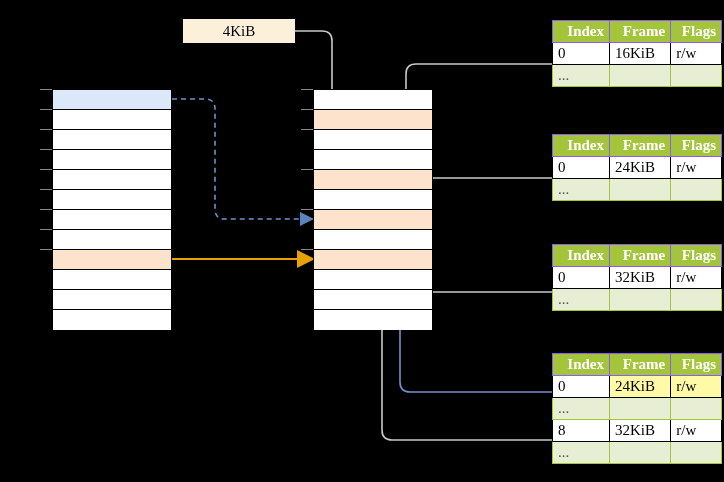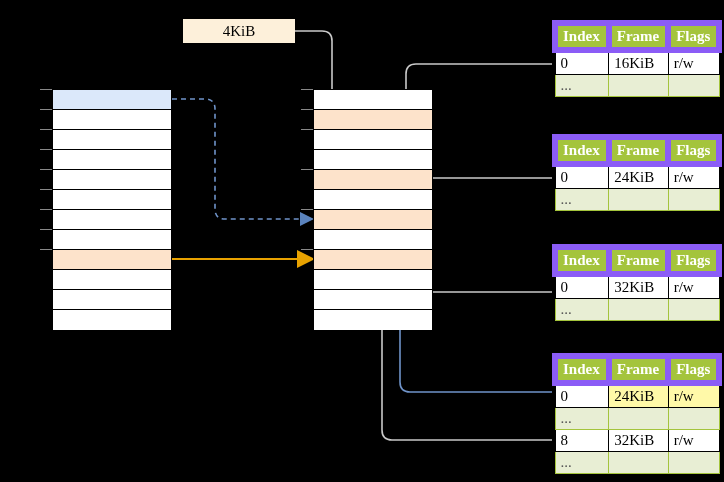--- a/index.html
+++ b/index.html
@@ -11,21 +11,21 @@
   .r-blue{background:#dbe8fa;}
   .r-peach{background:#fde3cb;}
   .tick{position:absolute;height:1px;background:#888;width:12px;}
   .label-box{position:absolute;background:#fdf0da;color:#000;
              display:flex;align-items:center;justify-content:center;
              font-size:15px;box-sizing:border-box;}
   .pt{position:absolute;border-collapse:collapse;border-spacing:0;
       background:#000;box-sizing:border-box;}
   .pt table{border-collapse:collapse;width:100%;}
   .pt th{background:#a4c43c;color:#fff;font-weight:bold;font-size:15px;
-         text-align:left;padding:2px 5px;border:6px solid #8b5cf6;
+         text-align:right;padding:2px 5px;border:1px solid #8b5cf6;
          font-family:"Liberation Serif","DejaVu Serif",serif;}
   .pt td{background:#fff;color:#000;font-size:15px;text-align:left;
          padding:2px 5px;border:1px solid #000;
          font-family:"Liberation Serif","DejaVu Serif",serif;}
   .pt tr.alt td{background:#e8eed4;border:1px solid #a4c43c;color:#555;}
   .pt td.hl{background:#fff9a8;}
   svg.wires{position:absolute;left:0;top:0;width:724px;height:482px;
             pointer-events:none;}
 </style>
 </head>

